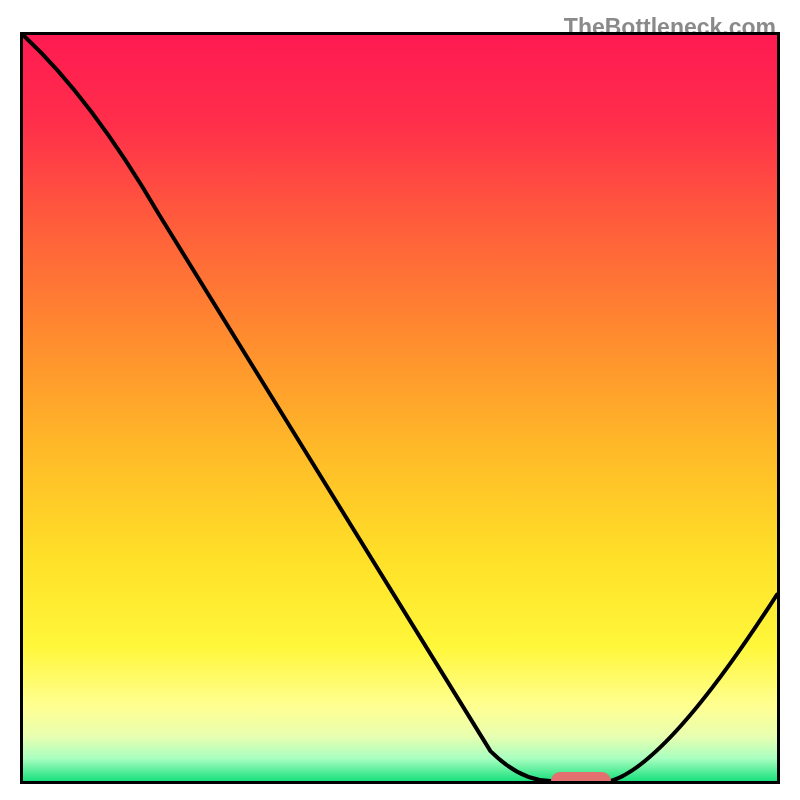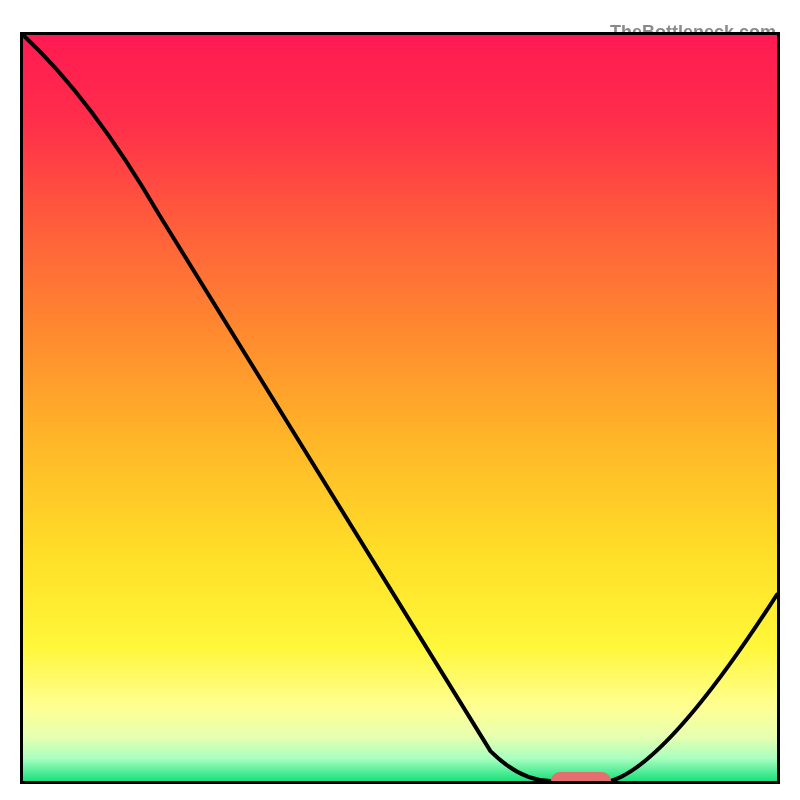--- a/index.html
+++ b/index.html
@@ -34,24 +34,24 @@
   }
   .curve-svg {
     position: absolute;
     left: 0;
     top: 0;
     width: 100%;
     height: 100%;
   }
   .watermark {
     position: absolute;
-    top: 22px;
+    top: 14px;
     right: 24px;
     font-family: Arial, Helvetica, sans-serif;
-    font-size: 18px;
+    font-size: 23px;
     font-weight: bold;
     color: #8a8a8a;
   }
   .marker {
     position: absolute;
     background: #e36f6f;
     border-radius: 9px;
     height: 18px;
   }
 </style>

